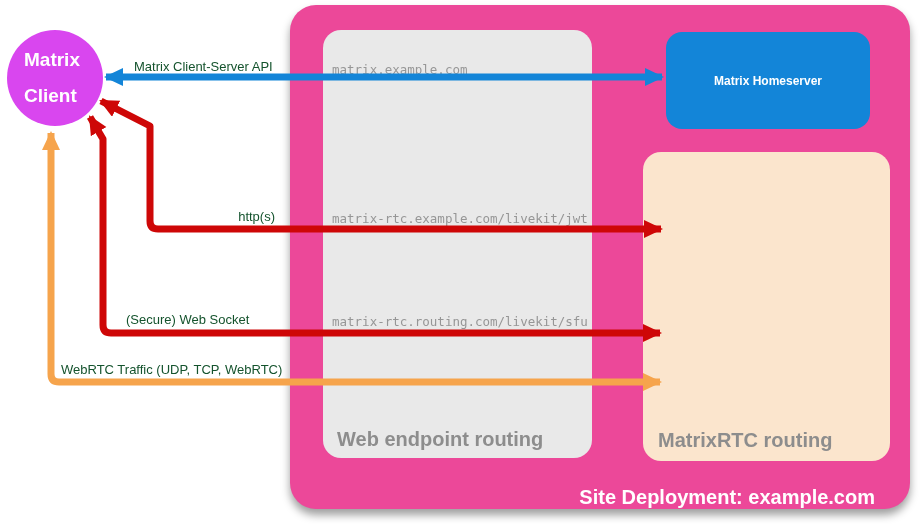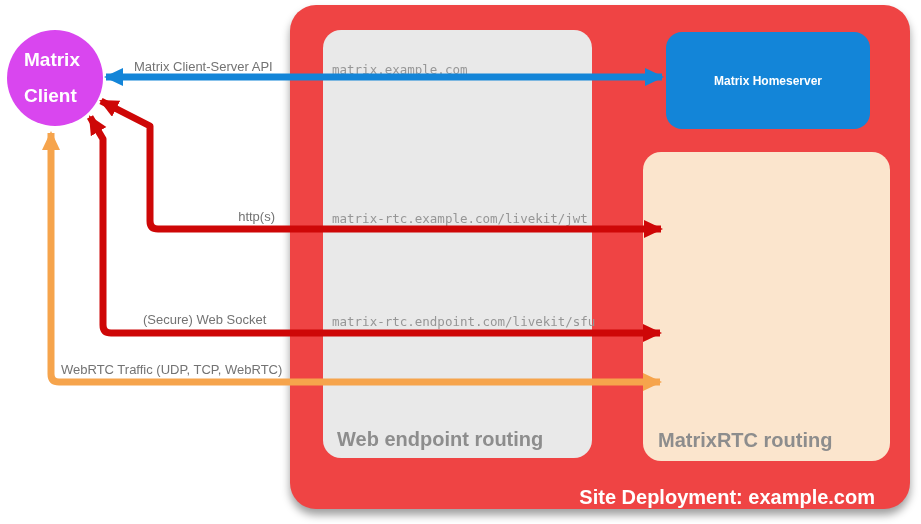--- a/index.html
+++ b/index.html
@@ -3,21 +3,21 @@
 <meta charset="utf-8">
 <style>
   html,body{margin:0;padding:0;background:#ffffff;}
   .stage{
     position:relative;width:921px;height:524px;overflow:hidden;
     font-family:"Liberation Sans",sans-serif;background:#ffffff;
   }
   
   .container{
     position:absolute;left:290px;top:5px;width:620px;height:504px;
-    background:#ef4444;border-radius:26px;
+    background:#ec4899;border-radius:26px;
     box-shadow:0 6px 9px rgba(0,0,0,0.38);
   }
   .routing-box{
     position:absolute;left:33px;top:25px;width:269px;height:428px;
     background:#e9e9e9;border-radius:18px;
   }
   .backend-box{
     position:absolute;left:353px;top:147px;width:247px;height:309px;
     background:#fbe5cd;border-radius:18px;
   }
@@ -43,40 +43,40 @@
   .section-label{
     position:absolute;left:14px;bottom:7px;
     font-size:20px;font-weight:bold;color:#8d8d8d;white-space:nowrap;
   }
   .backend-box .section-label{left:15px;bottom:9px;}
   .deployment-title{
     position:absolute;right:35px;top:481px;
     font-size:20px;font-weight:bold;color:#ffffff;white-space:nowrap;
   }
   .arrow-label{
-    position:absolute;font-size:13px;color:#737373;white-space:nowrap;
+    position:absolute;font-size:13px;color:#14532d;white-space:nowrap;
   }
   .lbl-api{left:134px;top:59px;}
   .lbl-https{left:185px;top:209px;width:90px;text-align:right;}
-  .lbl-ws{left:143px;top:312px;}
+  .lbl-ws{left:126px;top:312px;}
   .lbl-webrtc{left:61px;top:362px;}
   
   .arrows{position:absolute;left:0;top:0;width:921px;height:524px;pointer-events:none;}
 </style>
 </head>
 <body>
 
 <div class="stage">
 
   <div class="container">
 
     <div class="routing-box">
       <div class="endpoint ep-0">matrix.example.com</div>
       <div class="endpoint ep-1">matrix-rtc.example.com/livekit/jwt</div>
-      <div class="endpoint ep-2">matrix-rtc.endpoint.com/livekit/sfu</div>
+      <div class="endpoint ep-2">matrix-rtc.routing.com/livekit/sfu</div>
       <div class="section-label">Web endpoint routing</div>
     </div>
 
     <div class="backend-box">
 
       <div class="section-label">MatrixRTC routing</div>
     </div>
 
     <div class="node node-homeserver">
       <span>Matrix Homeserver</span>

